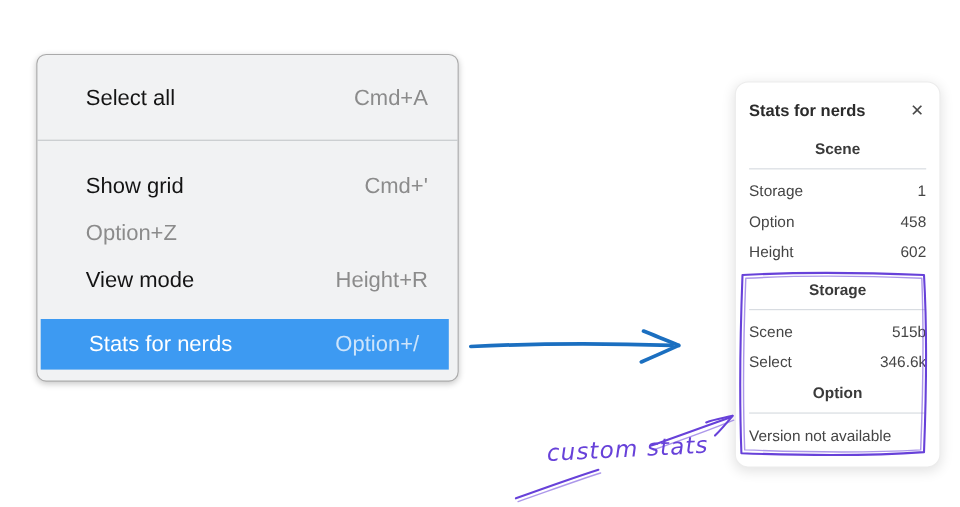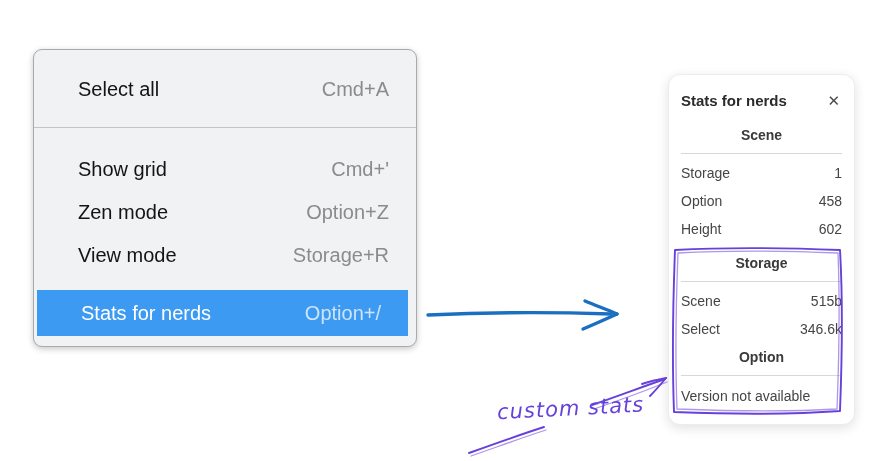--- a/index.html
+++ b/index.html
@@ -74,26 +74,25 @@
       <span class="mi-label">Select all</span>
       <span class="mi-shortcut">Cmd+A</span>
     </div>
     <div class="menu-divider"></div>
     <div class="menu-sec2">
       <div class="menu-item">
         <span class="mi-label">Show grid</span>
         <span class="mi-shortcut">Cmd+'</span>
       </div>
       <div class="menu-item">
-        <span class="mi-label">Zen mode</span>
         <span class="mi-shortcut">Option+Z</span>
       </div>
       <div class="menu-item">
         <span class="mi-label">View mode</span>
-        <span class="mi-shortcut">Storage+R</span>
+        <span class="mi-shortcut">Height+R</span>
       </div>
       <div class="menu-item highlighted">
         <span class="mi-label">Stats for nerds</span>
         <span class="mi-shortcut">Option+/</span>
       </div>
     </div>
   </div>
 
   <div class="panel">
     <div class="panel-header">

